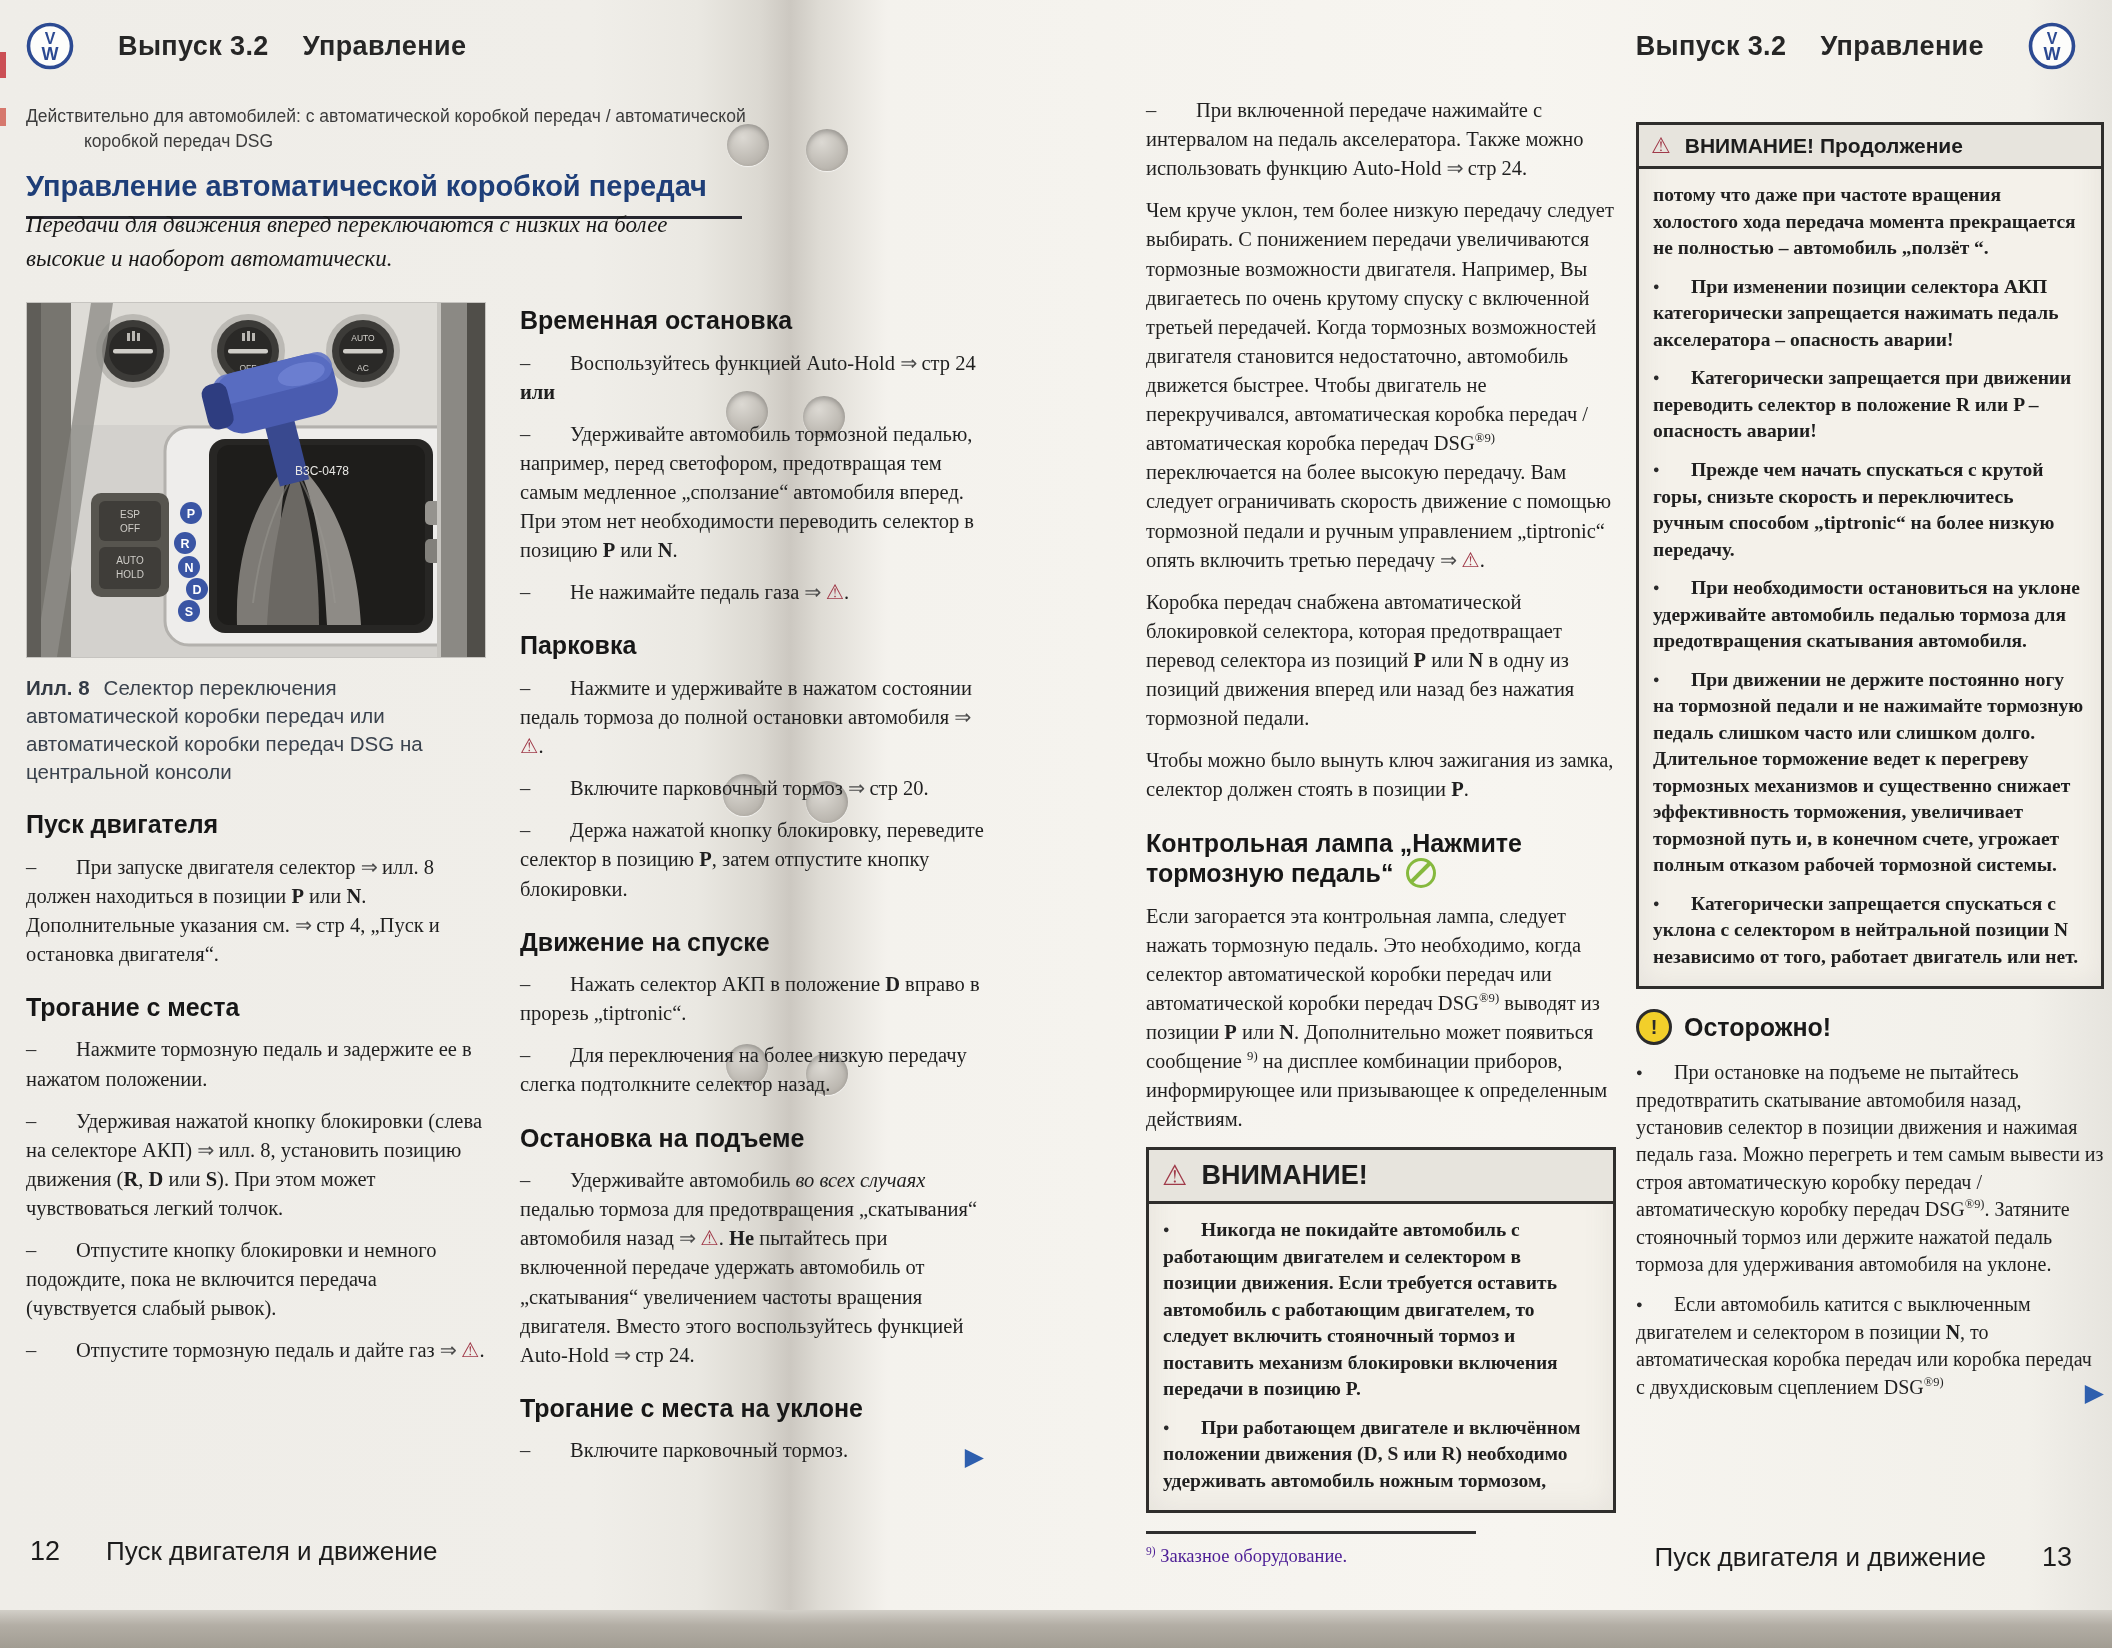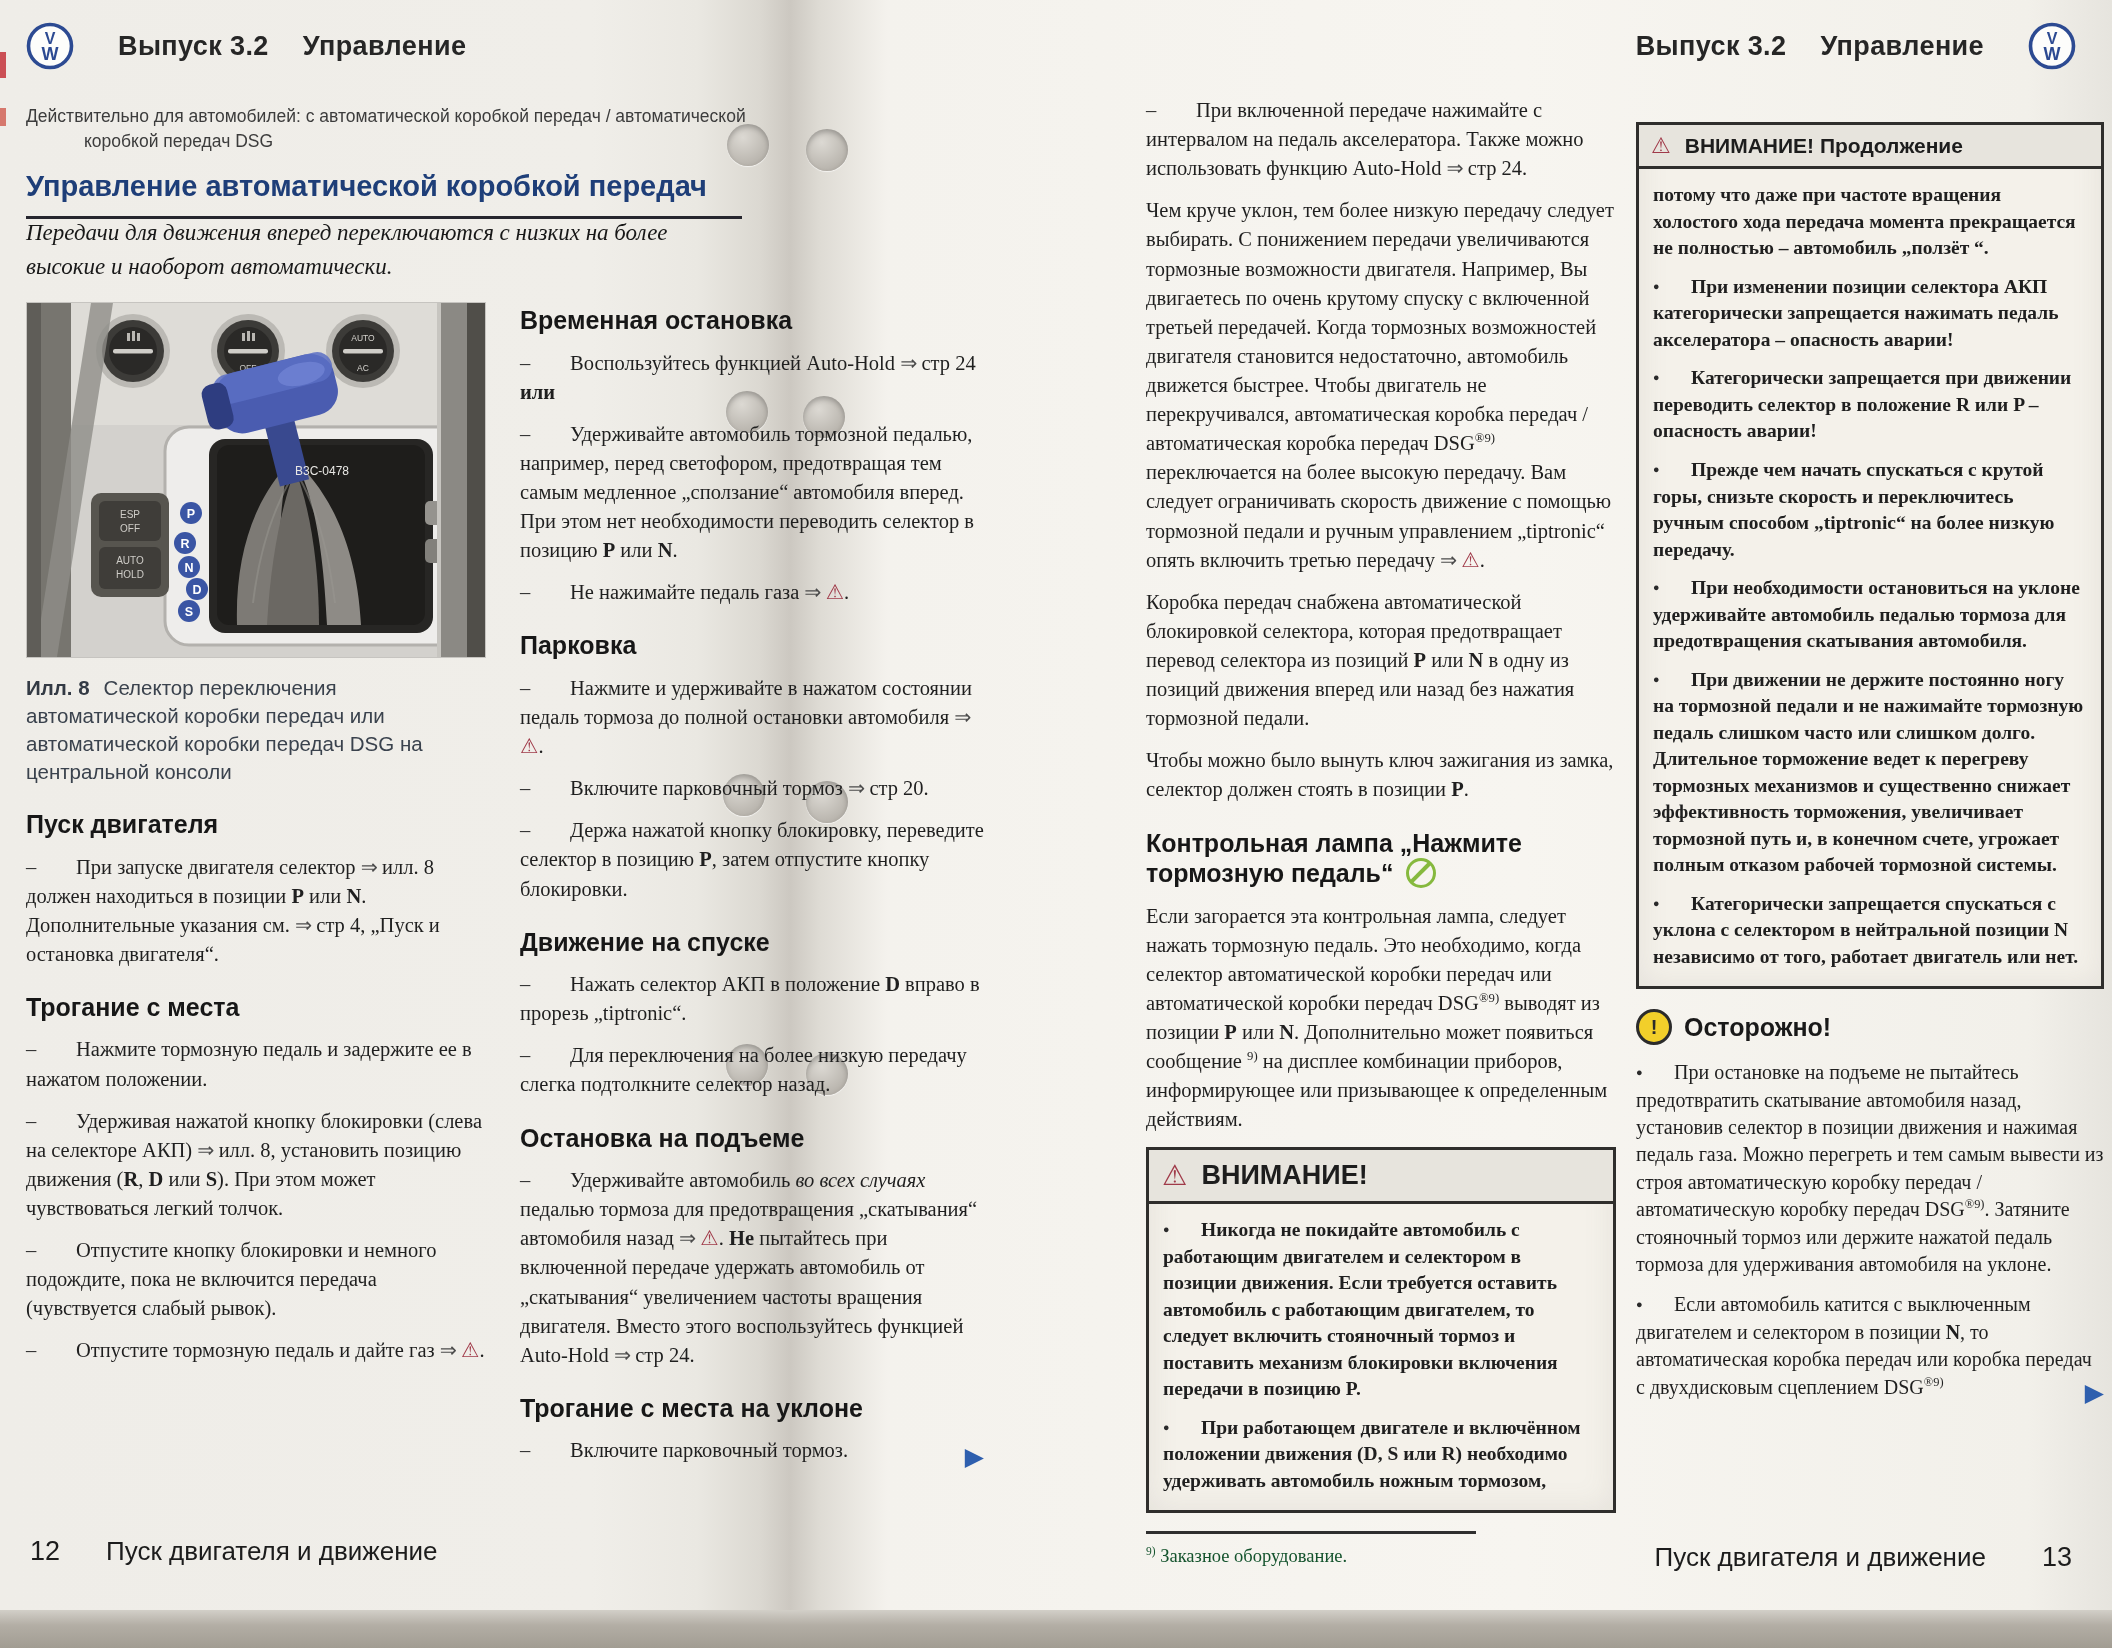--- a/index.html
+++ b/index.html
@@ -12,21 +12,21 @@
   .hole{position:absolute;width:42px;height:42px;border-radius:50%;
        background:radial-gradient(circle at 38% 32%,#dcd9d3,#bcb8b1 65%,#a7a29a 100%);
        box-shadow:inset 0 3px 5px rgba(0,0,0,.22), 0 1px 1px rgba(255,255,255,.65);}
   .hdr{position:absolute;display:flex;align-items:center;gap:16px;}
   .hdr .t{font-weight:bold;font-size:27px;color:#262626;letter-spacing:.4px;display:flex;gap:34px;}
   .logo{width:48px;height:48px;display:block;}
   .applic{position:absolute;left:26px;top:104px;width:716px;font-size:17.5px;line-height:1.45;
        color:#3c3c3c;padding-left:58px;text-indent:-58px;}
   .mtitle{position:absolute;left:26px;top:168px;width:716px;font-weight:bold;font-size:29px;
        line-height:1.25;color:#1e3e78;padding-bottom:12px;border-bottom:3.5px solid #26262e;}
-  .lead{position:absolute;left:26px;top:216px;width:716px;
+  .lead{position:absolute;left:26px;top:208px;width:716px;
        font:italic 23px/1.48 "Liberation Serif",serif;color:#181818;}
   .fig{position:absolute;left:26px;top:302px;width:458px;height:354px;border:1px solid #c6c4c0;}
   .fig svg{display:block;width:458px;height:354px;}
   .caption{position:absolute;left:26px;top:674px;width:452px;font-size:20.5px;line-height:1.36;color:#3a424d;}
   .caption b{margin-right:14px;color:#333a44;}
   .col{position:absolute;}
   .body{font:20.5px/1.42 "Liberation Serif",serif;color:#1f1f1f;margin:0 0 13px;}
   .mk{display:inline-block;width:50px;color:#2a2a2a;}
   .mk.blt{width:38px;font-size:.55em;vertical-align:3px;}
   .h{font-weight:bold;font-size:25px;line-height:1.18;color:#171717;margin:24px 0 13px;
@@ -47,21 +47,21 @@
        display:flex;align-items:center;gap:14px;}
   .wbox.small .wb-t{font-size:21px;padding:8px 12px;}
   .wb-b{padding:13px 14px 4px;}
   .wb-b .body{font-weight:bold;font-size:19.5px;line-height:1.36;margin-bottom:12px;}
   .caut-h{font:bold 25px/1.2 "Liberation Sans",sans-serif;color:#191919;
        display:flex;align-items:center;margin:20px 0 14px;}
   .caut-ic{display:inline-flex;align-items:center;justify-content:center;width:30px;height:30px;
        border-radius:50%;background:#f2cf2a;border:3px solid #2b2b2b;color:#2b2b2b;
        font-weight:bold;font-size:20px;margin-right:12px;flex:0 0 auto;}
   .body.caut{font-size:20px;line-height:1.37;}
-  .fn{font:18.5px/1.4 "Liberation Serif",serif;color:#14532d;}
+  .fn{font:18.5px/1.4 "Liberation Serif",serif;color:#4c1d95;}
   .fn-rule{width:330px;border-top:3px solid #2f2f2f;margin-bottom:10px;}
   .cont{color:#2e5fae;font-size:25px;line-height:1;text-align:right;margin-top:-34px;margin-bottom:24px;}
   .ftr{position:absolute;display:flex;align-items:baseline;font-weight:normal;font-size:26px;color:#1c1c1c;}
   .ftr .num{font-size:27px;}
 </style>
 </head>
 <body>
 
 <div class="red-art" style="top:52px;height:26px;background:#c4333b;opacity:.85;"></div>
 <div class="red-art" style="top:108px;height:18px;background:#d05a4e;opacity:.8;"></div>

